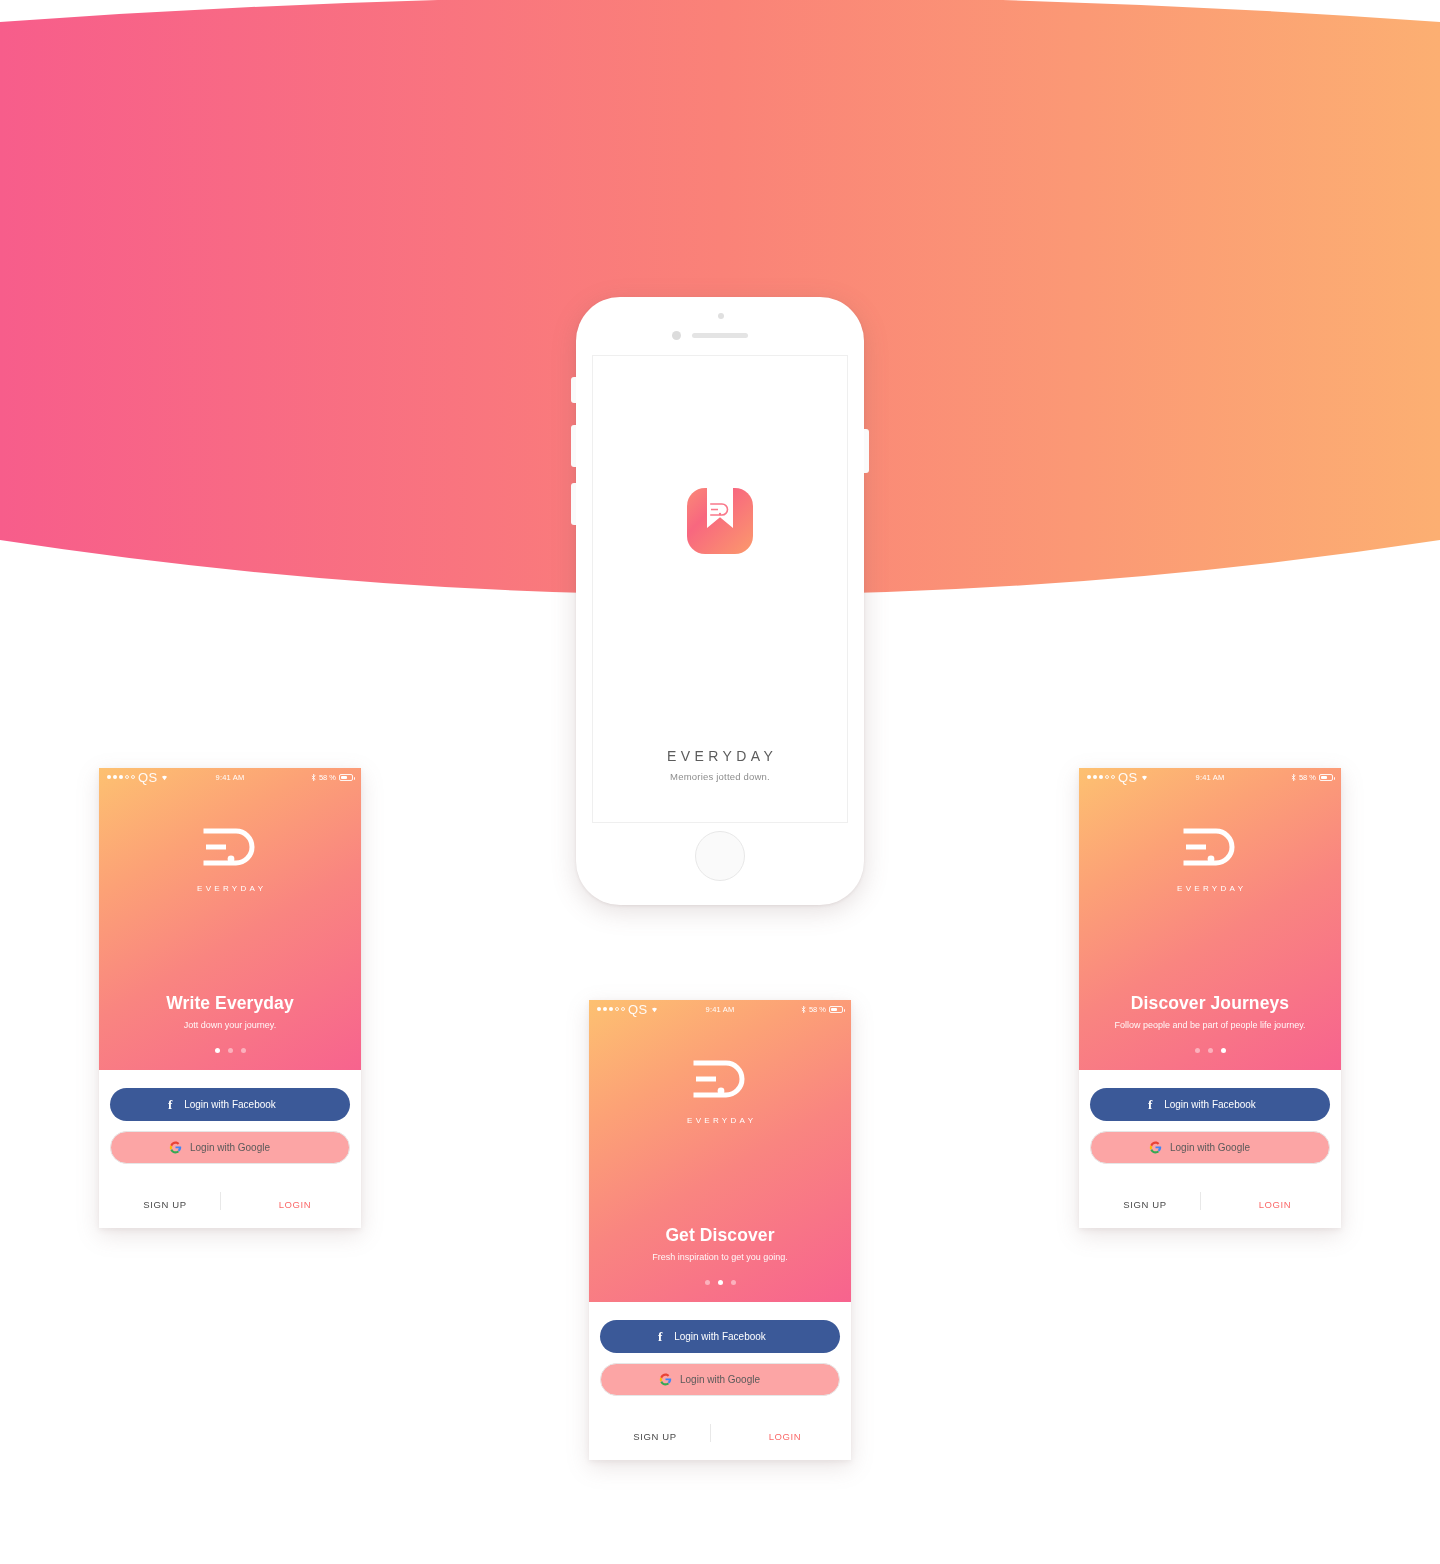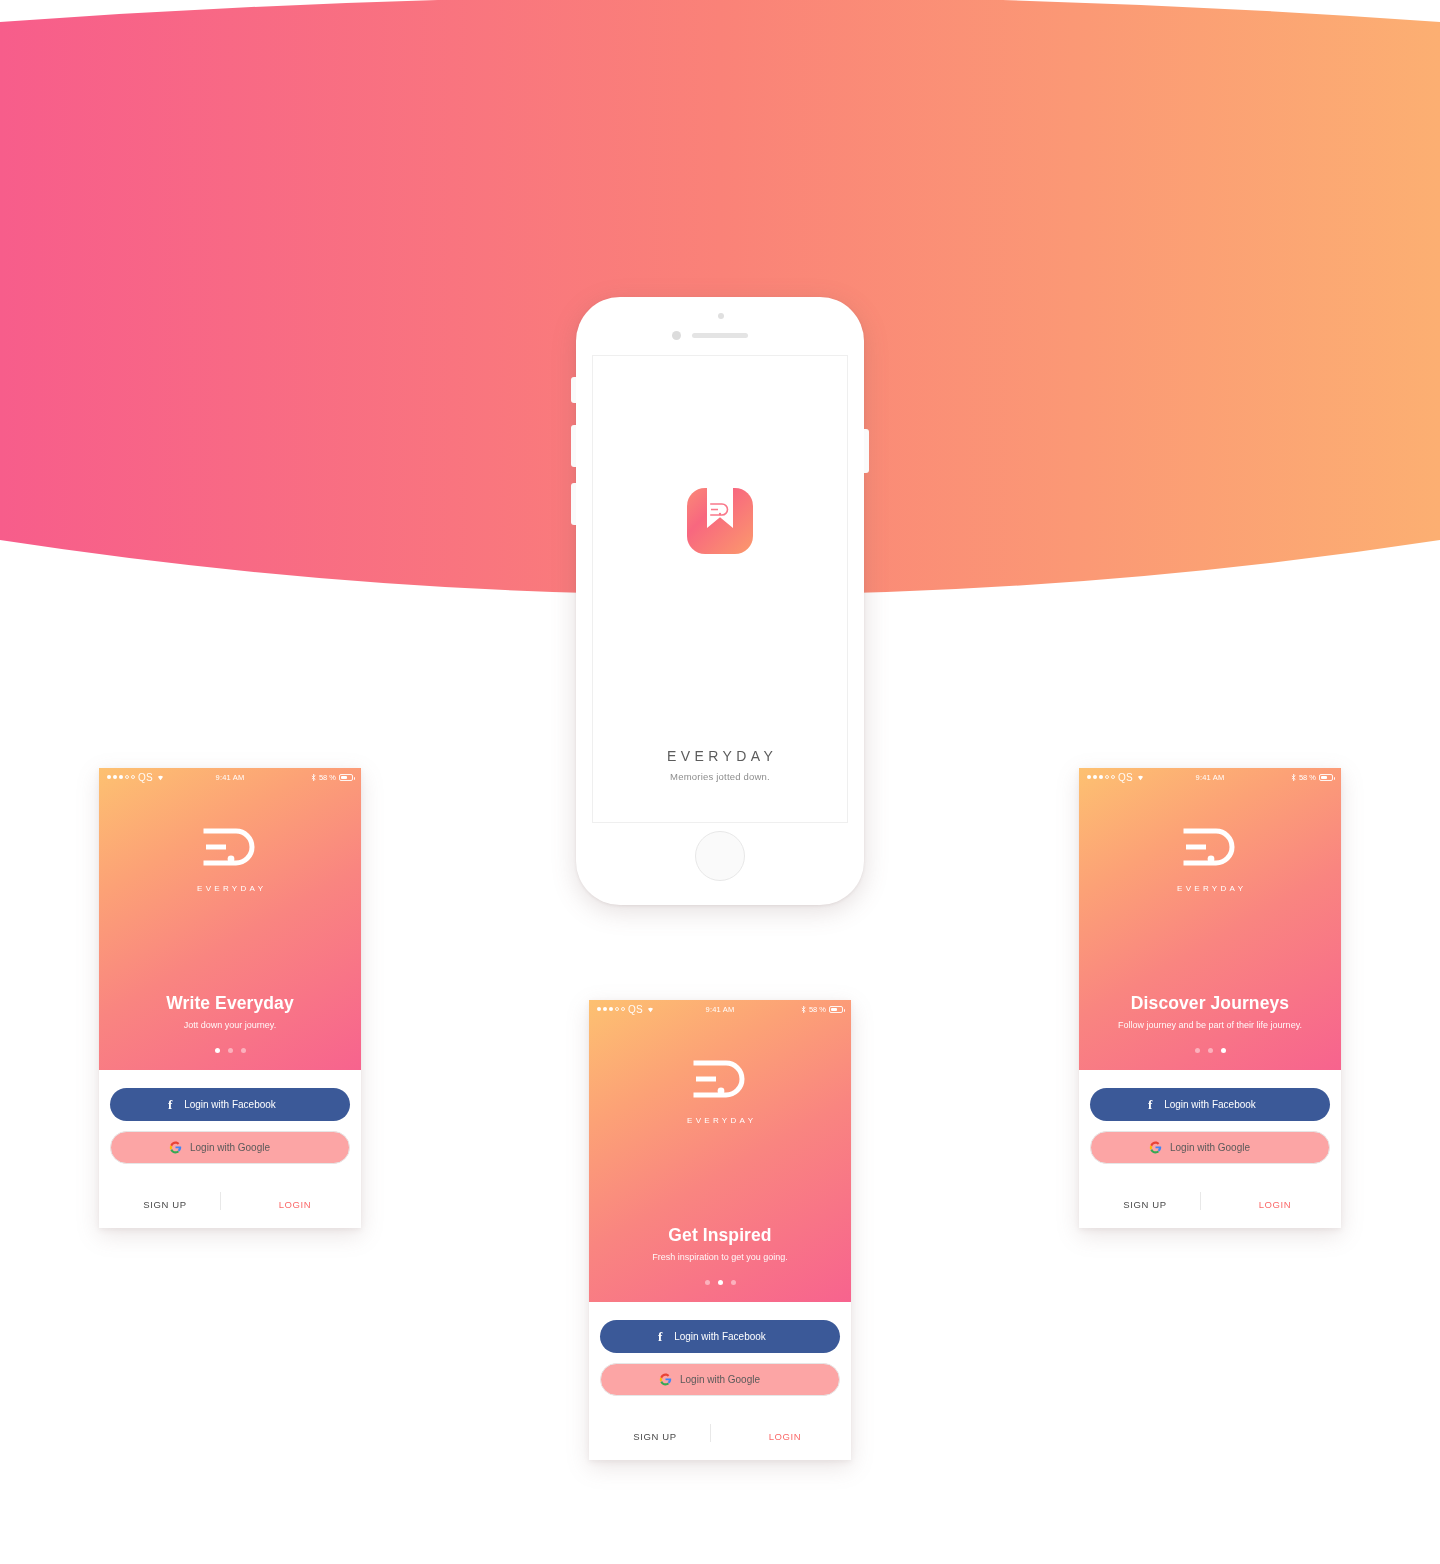--- a/index.html
+++ b/index.html
@@ -124,21 +124,21 @@
   
   .statusbar {
     position:absolute; left:0; top:0; width:100%; height:18px;
     display:flex; align-items:center; padding:0 8px;
     color:#ffffff;
   }
   .sb-left { display:flex; align-items:center; gap:3px; flex:1; }
   .sb-dots { display:flex; gap:2px; align-items:center; }
   .sb-dot { width:4px; height:4px; border-radius:50%; background:#ffffff; }
   .sb-dot.hollow { background:transparent; border:1px solid rgba(255,255,255,0.85); width:4px; height:4px; }
-  .sb-carrier { font-size:10px; letter-spacing:0.3px; opacity:0.95; }
+  .sb-carrier { font-size:13px; letter-spacing:0.3px; opacity:0.95; }
   .sb-center { font-size:7.5px; font-weight:400; letter-spacing:0.2px; }
   .sb-right { display:flex; align-items:center; justify-content:flex-end; gap:3px; flex:1; font-size:7.5px; }
   .sb-batt {
     width:14px; height:7px; border:1px solid rgba(255,255,255,0.9);
     border-radius:2px; position:relative; padding:1px;
   }
   .sb-batt::after {
     content:""; position:absolute; right:-3px; top:2px;
     width:1.5px; height:3px; background:rgba(255,255,255,0.9); border-radius:0 1px 1px 0;
   }
@@ -337,21 +337,21 @@
       </div>
     </div>
 
     <svg class="ob-logo" viewBox="0 0 60 42">
       <path d="M6,5 H36 A16,16 0 0 1 36,37 H6" fill="none" stroke="#ffffff" stroke-width="5" stroke-linecap="square"></path>
       <line x1="6" y1="21" x2="26" y2="21" stroke="#ffffff" stroke-width="5"></line>
       <circle cx="31" cy="33" r="3.4" fill="#ffffff"></circle>
     </svg>
     <div class="ob-wordmark">EVERYDAY</div>
 
-    <div class="ob-headline">Get Inspired</div>
+    <div class="ob-headline">Get Discover</div>
     <div class="ob-sub">Fresh inspiration to get you going.</div>
     <div class="ob-dots">
       <span></span>
       <span class="active"></span>
       <span></span>
     </div>
   </div>
 
   <div class="ob-auth">
     <div class="btn btn-fb">
@@ -405,21 +405,21 @@
     </div>
 
     <svg class="ob-logo" viewBox="0 0 60 42">
       <path d="M6,5 H36 A16,16 0 0 1 36,37 H6" fill="none" stroke="#ffffff" stroke-width="5" stroke-linecap="square"></path>
       <line x1="6" y1="21" x2="26" y2="21" stroke="#ffffff" stroke-width="5"></line>
       <circle cx="31" cy="33" r="3.4" fill="#ffffff"></circle>
     </svg>
     <div class="ob-wordmark">EVERYDAY</div>
 
     <div class="ob-headline">Discover Journeys</div>
-    <div class="ob-sub">Follow journey and be part of their life journey.</div>
+    <div class="ob-sub">Follow people and be part of people life journey.</div>
     <div class="ob-dots">
       <span></span>
       <span></span>
       <span class="active"></span>
     </div>
   </div>
 
   <div class="ob-auth">
     <div class="btn btn-fb">
       <span class="fb-icon">f</span>

